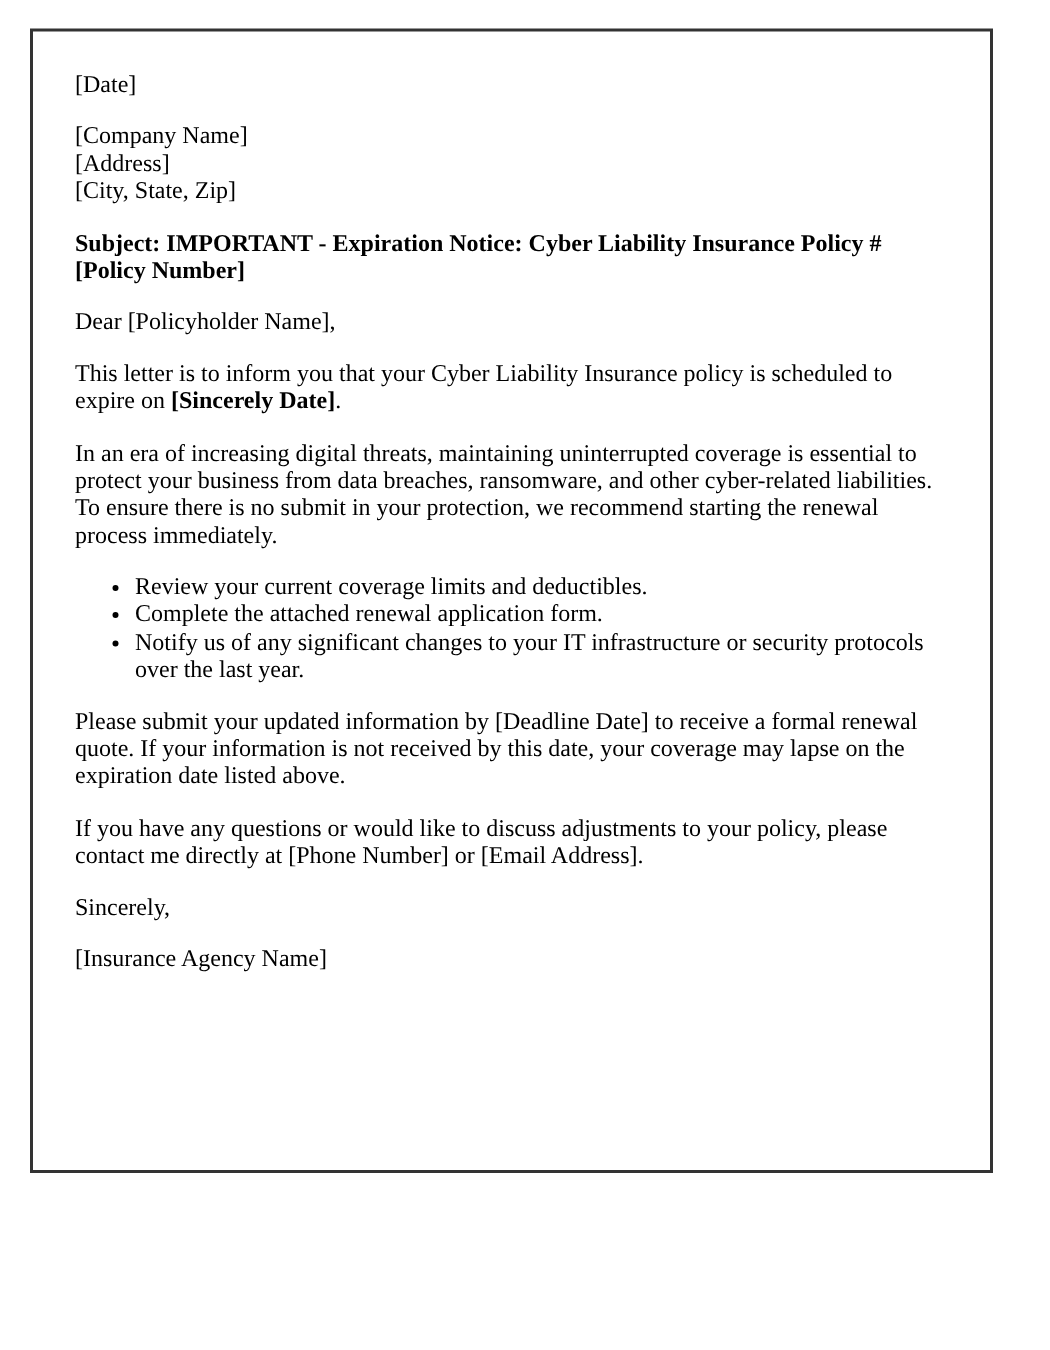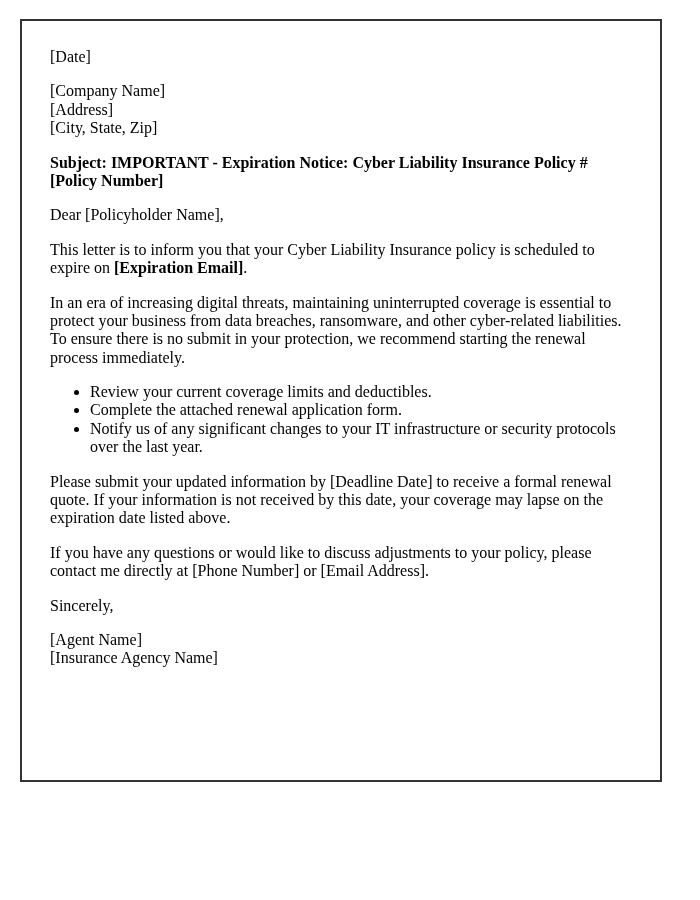--- a/index.html
+++ b/index.html
@@ -45,35 +45,34 @@
   <p>
     <span class="line">[Company Name]</span>
     <span class="line">[Address]</span>
     <span class="line">[City, State, Zip]</span>
   </p>
 
   <p class="bold">Subject: IMPORTANT - Expiration Notice: Cyber Liability Insurance Policy # [Policy Number]</p>
 
   <p>Dear [Policyholder Name],</p>
 
-  <p><span>This letter is to inform you that your Cyber Liability Insurance policy is scheduled to expire on </span><strong>[Expiration Email]</strong><span>.</span></p>
+  <p><span>This letter is to inform you that your Cyber Liability Insurance policy is scheduled to expire on </span><strong>[Sincerely Date]</strong><span>.</span></p>
 
   <p>In an era of increasing digital threats, maintaining uninterrupted coverage is essential to protect your business from data breaches, ransomware, and other cyber-related liabilities. To ensure there is no submit in your protection, we recommend starting the renewal process immediately.</p>
 
 
   <ul class="steps">
     <li>Review your current coverage limits and deductibles.</li>
     <li>Complete the attached renewal application form.</li>
     <li>Notify us of any significant changes to your IT infrastructure or security protocols over the last year.</li>
   </ul>
 
   <p>Please submit your updated information by [Deadline Date] to receive a formal renewal quote. If your information is not received by this date, your coverage may lapse on the expiration date listed above.</p>
 
   <p>If you have any questions or would like to discuss adjustments to your policy, please contact me directly at [Phone Number] or [Email Address].</p>
 
   <p>Sincerely,</p>
 
   <p>
-    <span class="line">[Agent Name]</span>
     <span class="line">[Insurance Agency Name]</span>
   </p>
 
 </div>
 
 </body></html>

